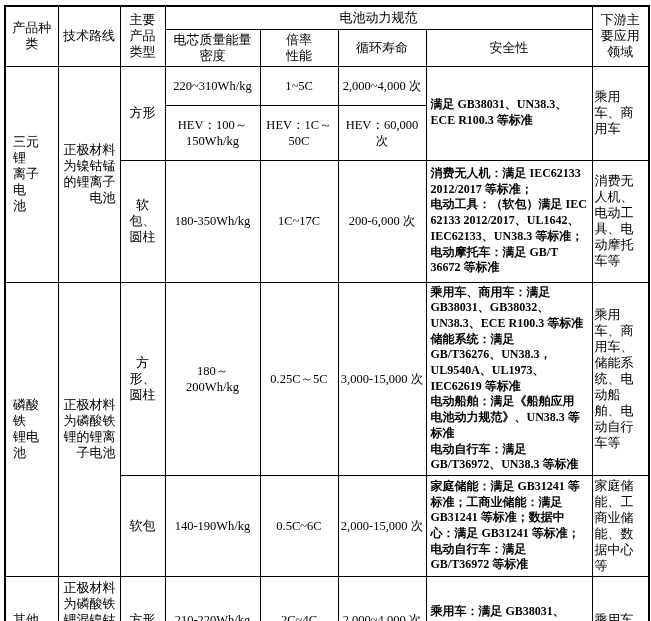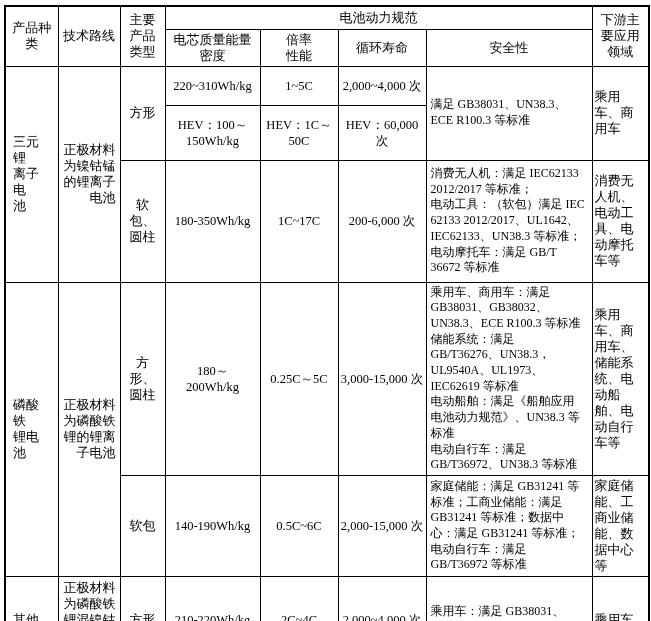--- a/index.html
+++ b/index.html
@@ -6,21 +6,21 @@
   body{width:651px;height:621px;font-family:"Liberation Serif","DejaVu Serif",serif;color:#000;}
   .page{padding:5px 3px 4px 4px;}
   table{border-collapse:collapse;table-layout:fixed;width:644px;border:2px solid #000;}
   td{border:1px solid #000;font-size:13px;line-height:16px;text-align:center;vertical-align:middle;
      padding:1px 2px;white-space:pre-line;font-weight:normal;}
   tr.hr1{height:23px;} tr.hr2{height:37px;}
   tr.r1{height:24px;} tr.r2{height:34px;} tr.r3{height:122px;}
   tr.r4{height:187px;} tr.r5{height:98px;} tr.r6{height:87px;}
   td.cat{text-align:left;padding:17px 7px;}
   td.route{text-align:right;padding:3px 4px;}
-  td.safety{text-align:left;padding:2px 4px;font-size:12px;line-height:15.7px;}
+  td.safety{text-align:left;padding:2px 4px;font-size:12px;line-height:15.7px;font-weight:bold;}
   td.downstream{text-align:left;padding:2px 2px;}
   td.num{padding:11px 1px;font-size:12.5px;}
 </style>
 </head>
 <body>
 
 <div class="page">
   <table>
     <colgroup>
       <col style="width:53px">

